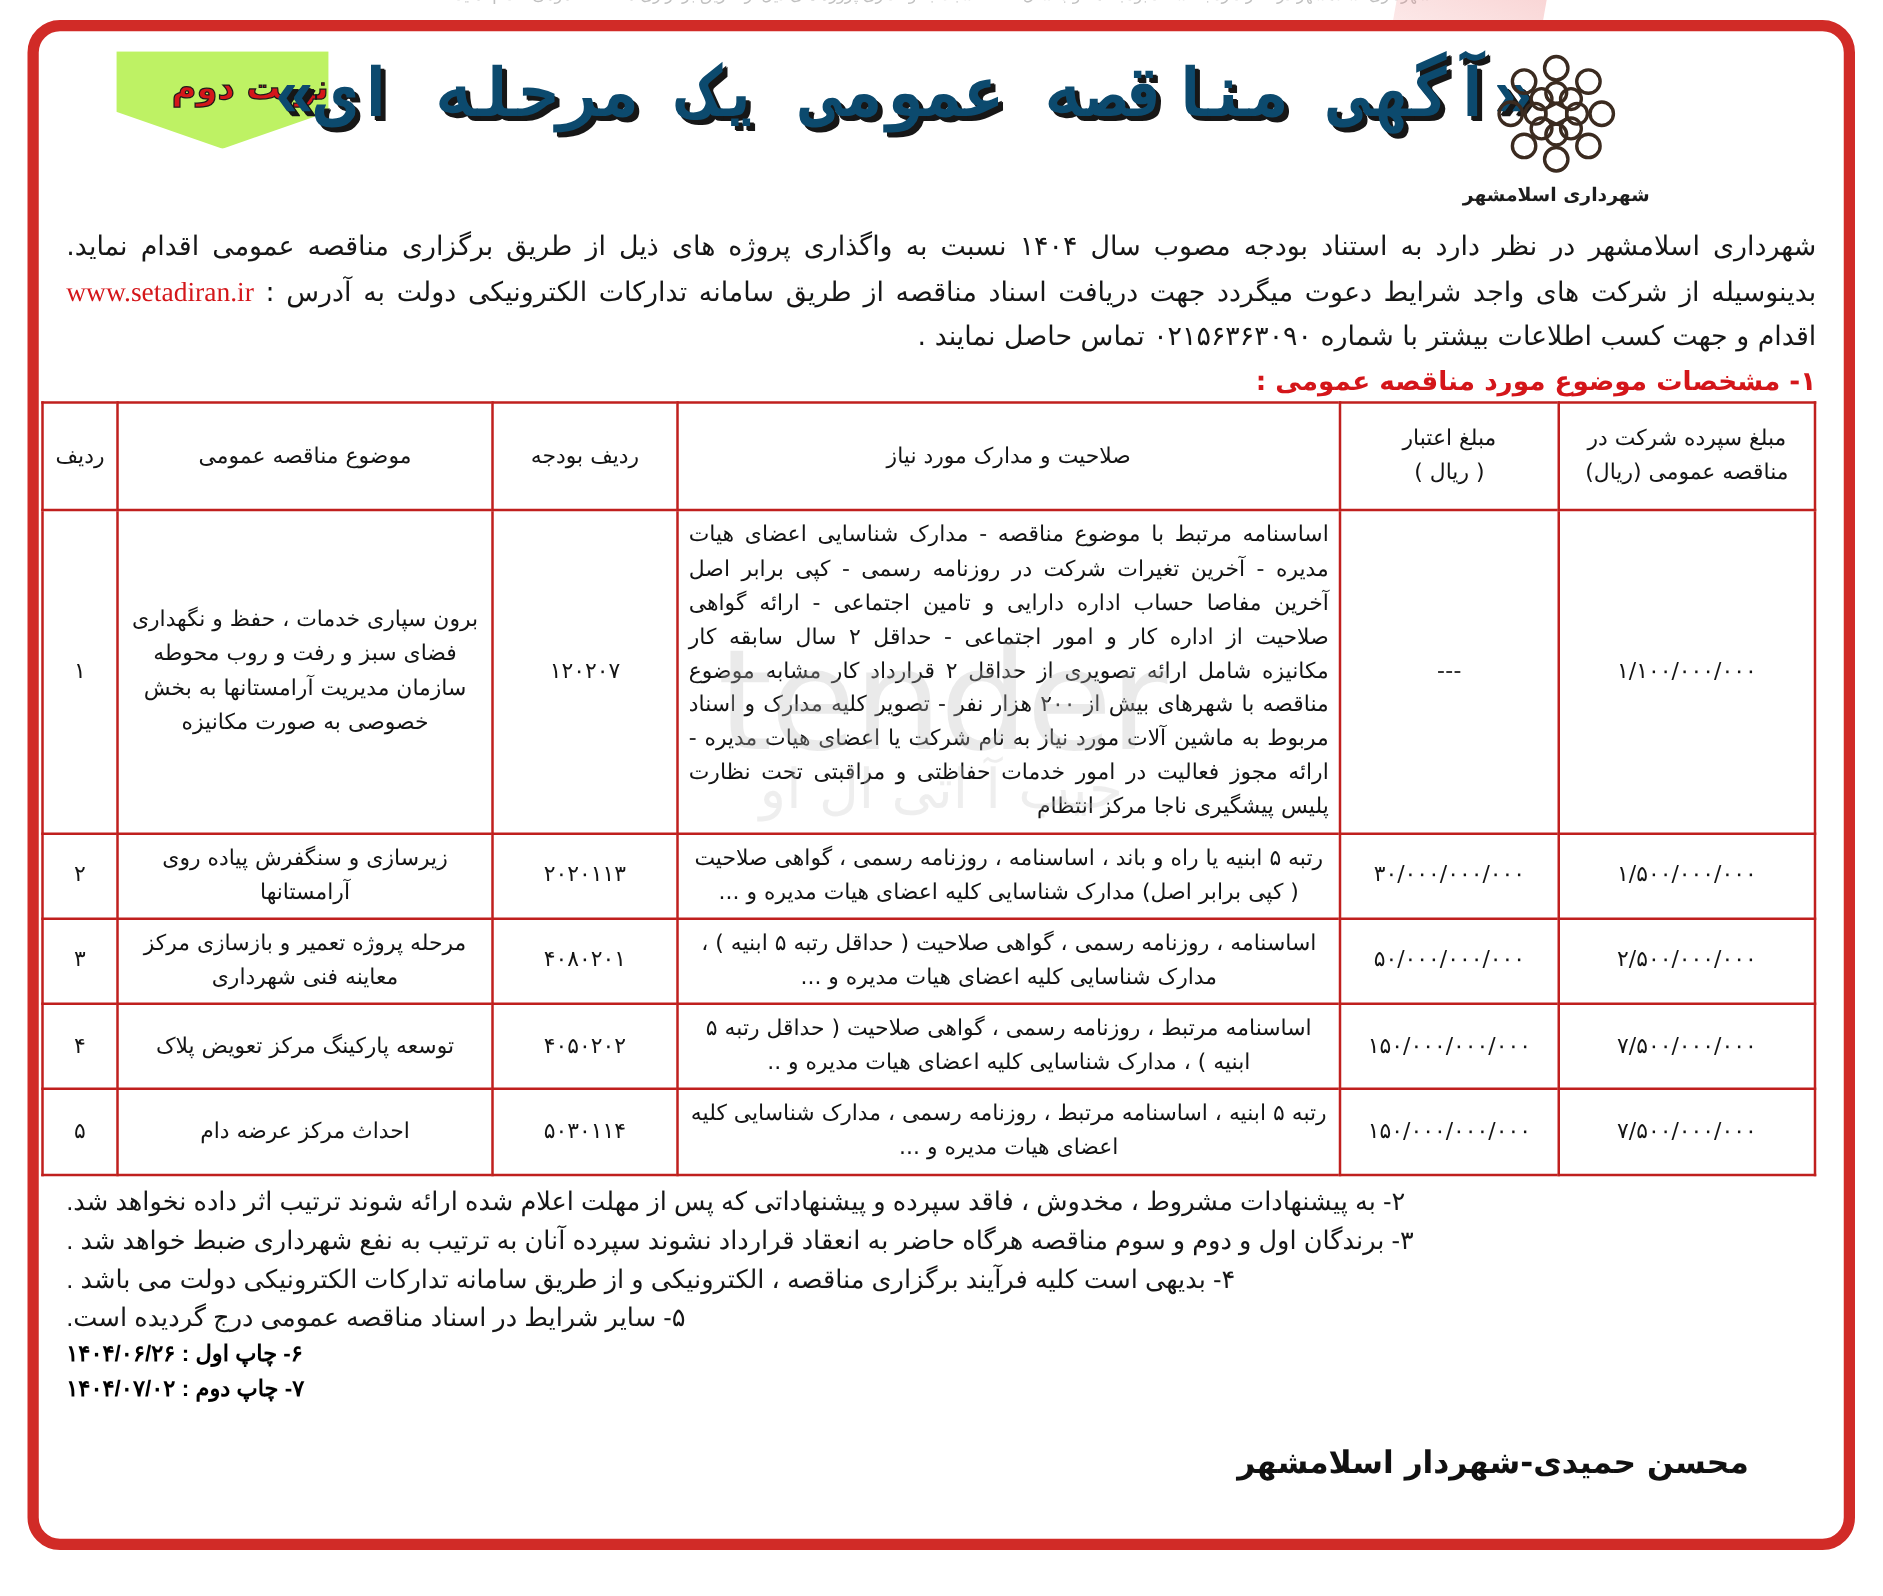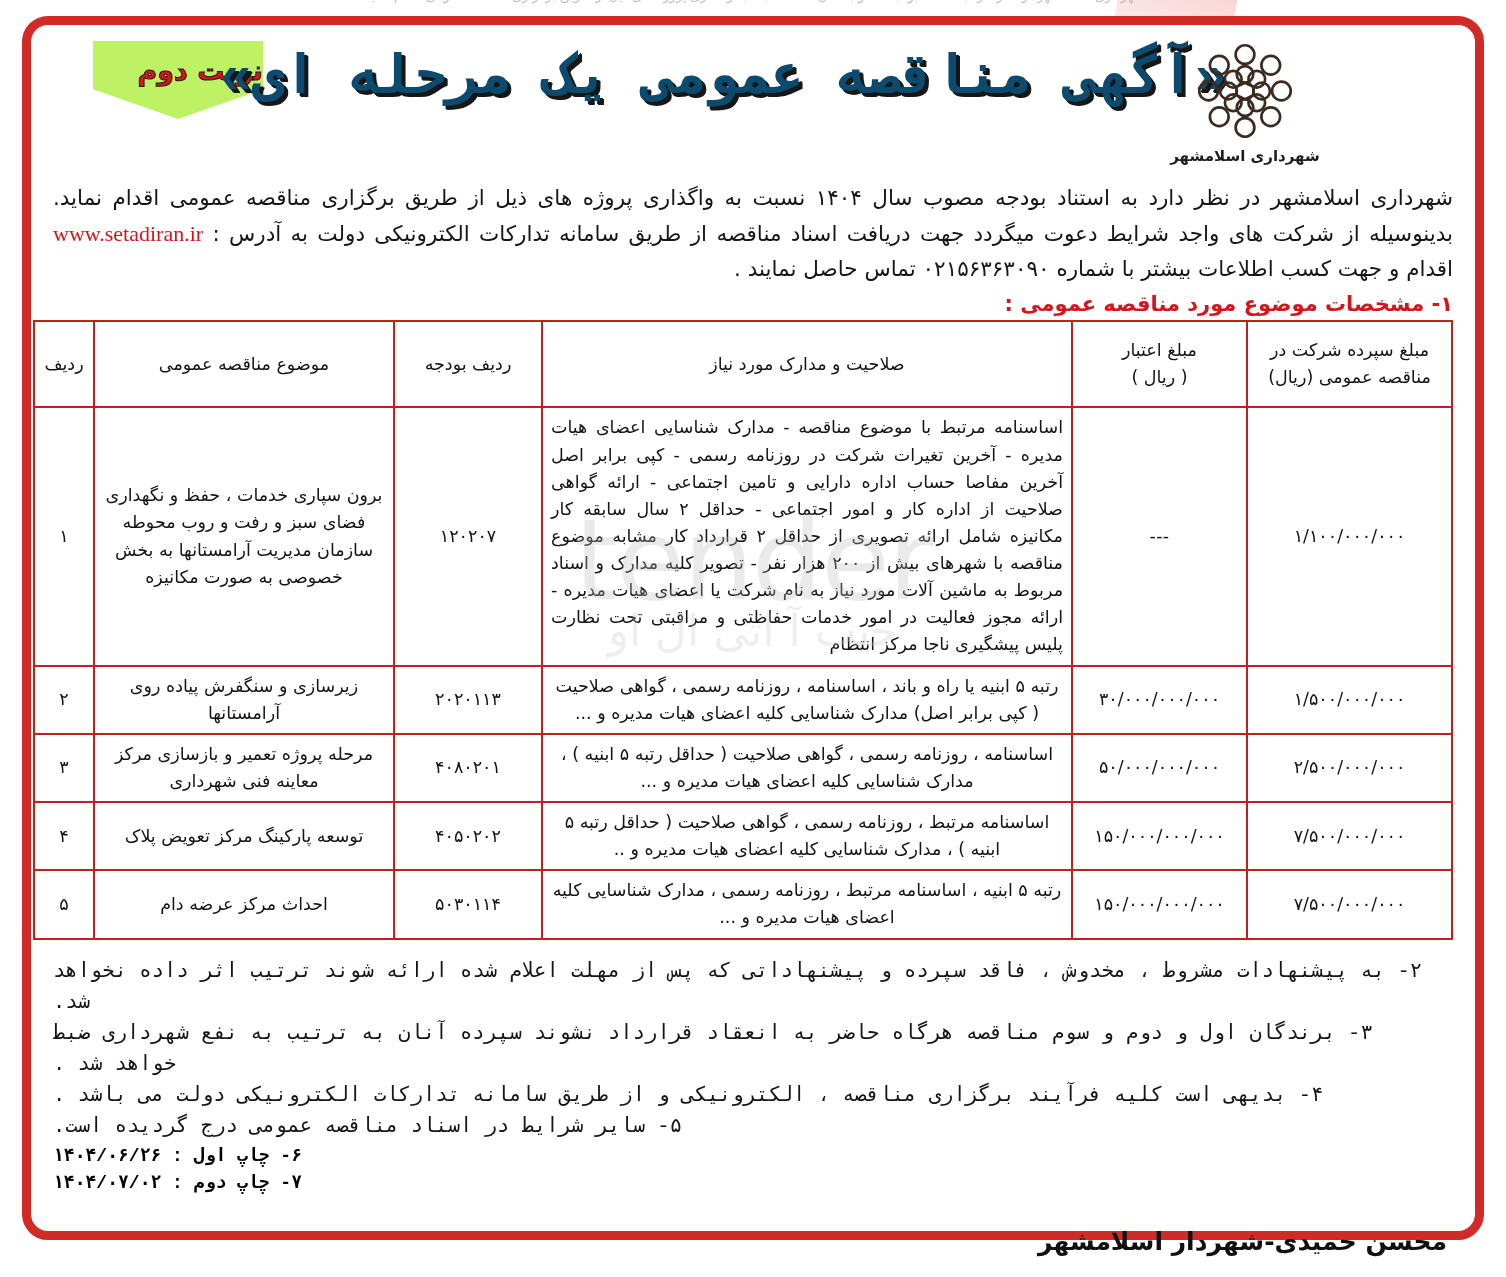--- a/index.html
+++ b/index.html
@@ -216,41 +216,41 @@
   #watermark .wm-fa {
     font-size: 44px;
     color: #c9c9c9;
     font-family: "DejaVu Sans", sans-serif;
     display: block;
     margin-top: -6px;
   }
 
   
   .notes {
-    margin: 16px 30px 0 22px;
+    margin: 5px 30px 0 22px;
     direction: rtl;
     text-align: left;
-    font-family: Liberation Mono, monospace;
+    font-family: Liberation Sans, sans-serif;
   }
   .note {
     font-size: 20.5px;
     line-height: 1.52;
     color: #161616;
     text-align: left;
     direction: rtl;
   }
   .note.red {
     color: #000000;
     font-weight: bold;
     font-size: 18px;
   }
 
   .signature {
     margin: 30px 0 0 13px;
-    padding-right: 28px;
+    padding-right: 76px;
     text-align: right;
     direction: rtl;
     font-size: 25px;
     font-weight: bold;
     color: #111;
     font-family: "DejaVu Sans", sans-serif;
   }
 </style>
 </head>
 <body>

